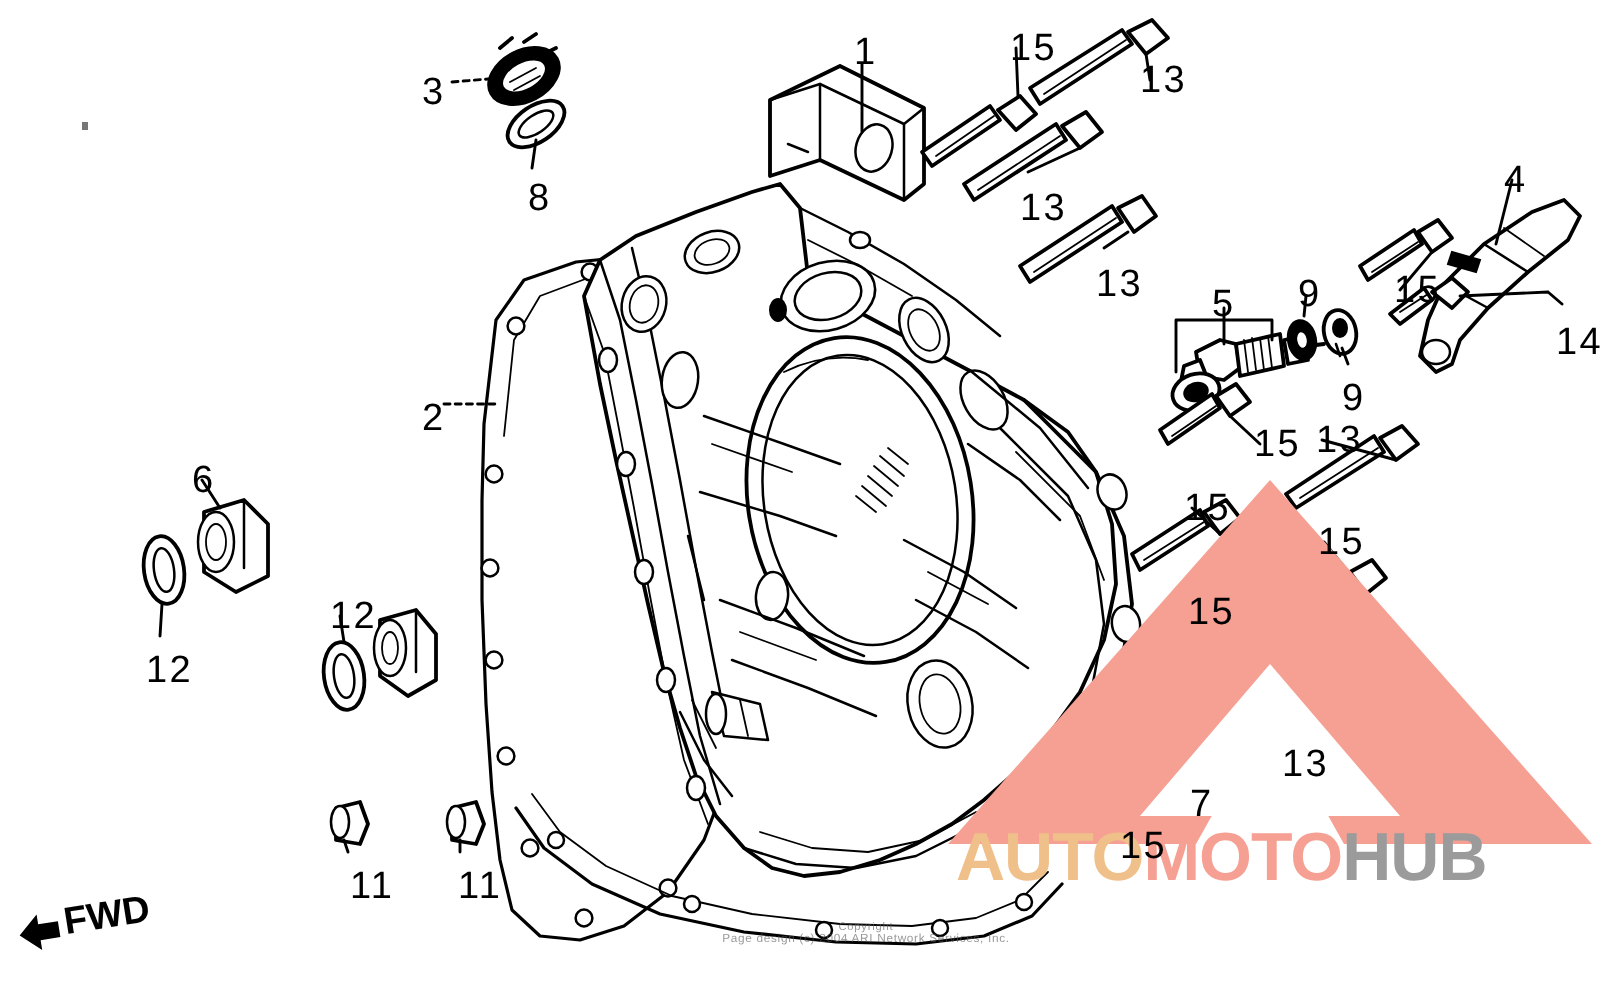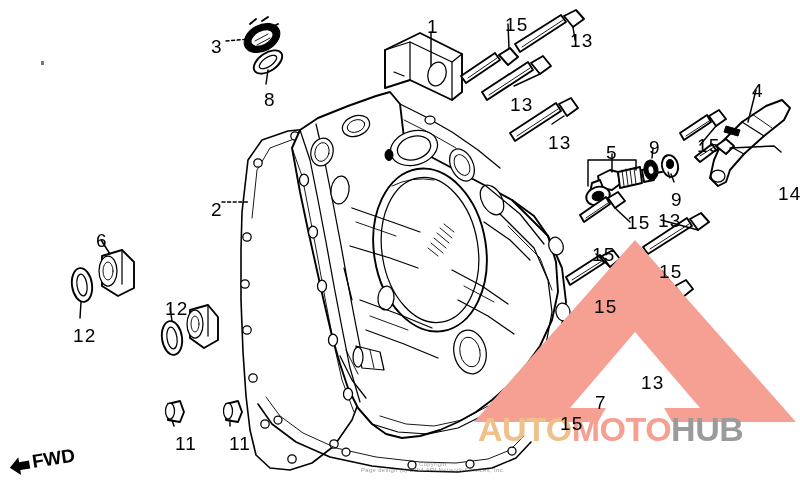--- a/index.html
+++ b/index.html
@@ -476,21 +476,21 @@
       <div class="callout" style="left: 649px; top: 138px;">9</div>
       <div class="callout" style="left: 175px; top: 434px;">11</div>
       <div class="callout" style="left: 229px; top: 434px;">11</div>
       <div class="callout" style="left: 73px; top: 326px;">12</div>
       <div class="callout" style="left: 165px; top: 299px;">12</div>
       <div class="callout" style="left: 570px; top: 31px;">13</div>
       <div class="callout" style="left: 510px; top: 95px;">13</div>
       <div class="callout" style="left: 548px; top: 133px;">13</div>
       <div class="callout" style="left: 658px; top: 211px;">13</div>
       <div class="callout" style="left: 641px; top: 373px;">13</div>
-      <div class="callout" style="left: 778px; top: 162px; margin-top: 22px;">14</div>
+      <div class="callout" style="left: 778px; top: 162px;">14</div>
       <div class="callout" style="left: 505px; top: 15px;">15</div>
       <div class="callout" style="left: 697px; top: 136px;">15</div>
       <div class="callout" style="left: 627px; top: 213px;">15</div>
       <div class="callout" style="left: 592px; top: 245px;">15</div>
       <div class="callout" style="left: 659px; top: 262px;">15</div>
       <div class="callout" style="left: 594px; top: 297px;">15</div>
       <div class="callout" style="left: 560px; top: 414px;">15</div>
     </div>
 
   <div id="fwd-marker">

